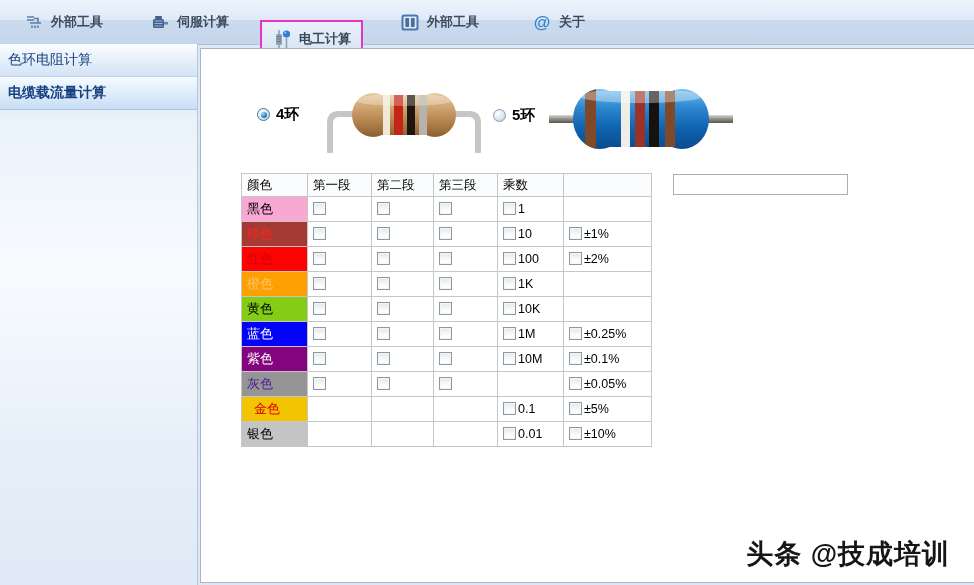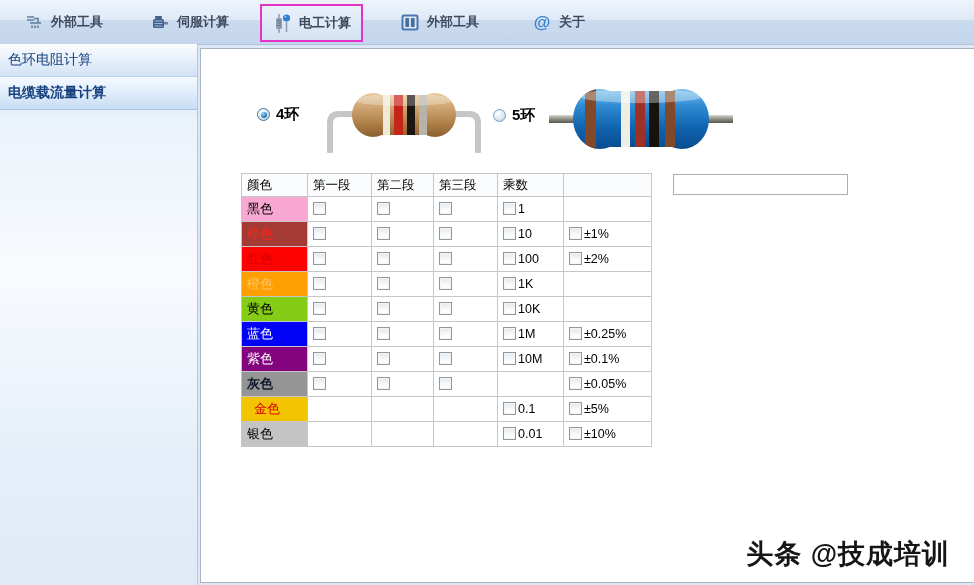--- a/index.html
+++ b/index.html
@@ -13,21 +13,21 @@
   .toolbar{
     position:absolute;left:0;top:0;width:974px;height:44px;
     background:linear-gradient(180deg,#eef4fb 0%,#dfe9f6 45%,#cbdbee 46%,#c4d5ec 100%);
     border-bottom:1px solid #aec2da;
   }
   .tb-item{
     position:absolute;top:6px;height:32px;display:flex;align-items:center;gap:7px;
     color:#3c4a5c;font-size:13px;font-weight:600;cursor:default;padding:0 4px;
   }
   .tb-item.highlighted{
-    border:2px solid #e433c6;top:4px;height:34px;padding:0 10px;
+    border:2px solid #e433c6;top:20px;height:34px;padding:0 10px;
     background:linear-gradient(180deg,#e9f1fa 0%,#d6e3f3 100%);
   }
   .tb-icon{display:inline-flex;align-items:center;justify-content:center;width:20px;height:20px;}
   .about-glyph{font-size:17px;font-weight:bold;color:#3584cf;line-height:1;}
   
   .sidebar{
     position:absolute;left:0;top:44px;width:197px;height:541px;
     background:linear-gradient(180deg,#c9dcf1 0%,#eaf2fa 14%,#f8fbfe 42%,#e6eff9 75%,#dfeaf6 100%);
     border-right:1px solid #b3c7de;
     font-family:Liberation Mono, monospace;
@@ -301,21 +301,21 @@
         </tr>
         <tr>
           <td class="color-cell" style="background: rgb(132, 3, 127); color: rgb(255, 255, 255);">紫色</td>
           <td><span class="cb"></span></td>
           <td><span class="cb"></span></td>
           <td><span class="cb"></span></td>
           <td><span class="cb"></span><span class="cell-text">10M</span></td>
           <td><span class="cb"></span><span class="cell-text">±0.1%</span></td>
         </tr>
         <tr>
-          <td class="color-cell" style="background: rgb(149, 149, 149); color: #0f172a; font-weight: bold;">灰色</td>
+          <td class="color-cell" style="background: rgb(149, 149, 149); color: #4c1d95;">灰色</td>
           <td><span class="cb"></span></td>
           <td><span class="cb"></span></td>
           <td><span class="cb"></span></td>
           <td></td>
           <td><span class="cb"></span><span class="cell-text">±0.05%</span></td>
         </tr>
         <tr>
           <td class="color-cell" style="background: rgb(243, 196, 2); color: rgb(220, 0, 0); padding-left: 12px;">金色</td>
           <td></td>
           <td></td>

